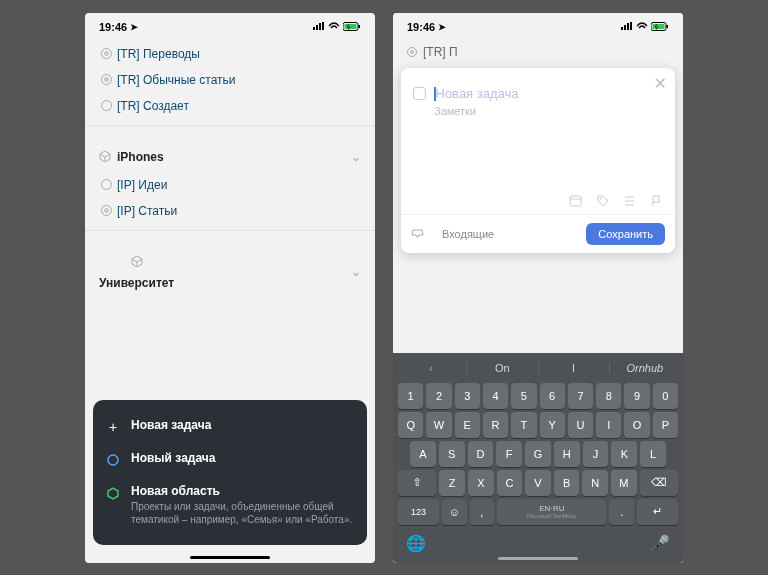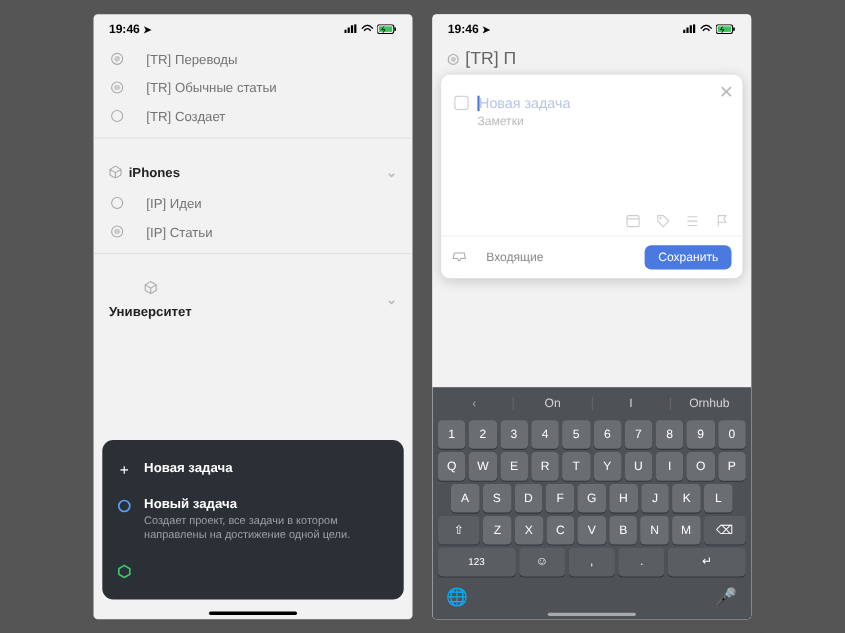--- a/index.html
+++ b/index.html
@@ -33,24 +33,24 @@
     color: #000;
   }
   .status-icons { display: flex; gap: 3px; align-items: center; }
   .status-icons svg { display: block; }
 
   
   .list { flex: 1; overflow: hidden; }
   .list-item {
     display: flex;
     align-items: center;
-    gap: 20px;
+    gap: 4px;
     padding: 6px 14px;
     font-size: 12px;
-    color: #737373;
+    color: #0c4a6e;
   }
   .list-item .icon { width: 14px; height: 14px; flex: 0 0 14px; display:flex;align-items:center;justify-content:center; }
   .circle { width: 11px; height: 11px; border: 1.5px solid #aaa; border-radius: 50%; }
   .circle.grey { background: radial-gradient(#ccc 40%, transparent 42%); }
   .section-header {
     display: flex;
     justify-content: space-between;
     align-items: center;
     padding: 7px 14px;
     font-size: 12px;
@@ -130,36 +130,36 @@
     padding: 8px 10px; border-top: 1px solid #eee;
   }
   .inbox-chip { display: flex; align-items: center; gap: 18px; font-size: 11px; color: #888; }
   .save-btn {
     background: #4a7ae0; color: #fff; border: none;
     padding: 5px 12px; border-radius: 6px; font-size: 11px; font-weight: 500;
   }
   .phone2-bg { position: absolute; inset: 0; background: #f2f2f2; }
   .phone2-faded-item {
     position: absolute; top: 32px; left: 14px;
-    font-size: 16px; color: #666; display: flex; align-items: center; gap: 6px;
+    font-size: 12px; color: #666; display: flex; align-items: center; gap: 6px;
   }
 
   
   .keyboard {
     position: absolute;
     bottom: 0; left: 0; right: 0;
     background: #4e5257;
     padding: 4px 3px 10px;
   }
   .suggest-bar {
     display: flex; justify-content: space-around; color: #d5d5d5;
     font-size: 11px; padding: 5px 0 6px;
   }
   .suggest-bar span { flex:1; text-align:center; border-right:1px solid #666; }
-  .suggest-bar span:last-child { border-right: none; }
+  .suggest-bar span:last-child { border-right: none; font-style: italic; }
   .sug-left { flex: 0 0 16px; text-align: center; color:#aaa; border-right:1px solid #666;}
   .key-row { display: flex; gap: 3px; margin: 3px 2px; justify-content: center;}
   .key {
     background: #6a6e73;
     color: #fff;
     border-radius: 4px;
     flex: 1;
     height: 26px;
     display: flex; align-items: center; justify-content: center;
     font-size: 11px;
@@ -272,29 +272,32 @@
       </div>
     </div>
     <div class="action">
       <span class="aicon">
         <svg width="14" height="14">
             <circle cx="7" cy="7" r="5" fill="none" stroke="#5aa0ff" stroke-width="1.5"></circle>
           </svg>
       </span>
       <div>
         <div class="title">Новый задача</div>
-        <div class="desc">Создает проект, все задачи в котором направлены на достижение одной цели.</div>
       </div>
     </div>
     <div class="action">
       <span class="aicon">
         <svg width="14" height="14">
             <path d="M2 5 L7 2 L12 5 L12 10 L7 13 L2 10 Z" fill="none" stroke="#3cc76a" stroke-width="1.5"></path>
           </svg>
       </span>
+      <div>
+        <div class="title">Новая область</div>
+        <div class="desc">Проекты или задачи, объединенные общей тематикой – например, «Семья» или «Работа».</div>
+      </div>
     </div>
   </div>
 
   <div class="home-indicator"></div>
 </div>
 
 <div class="phone">
   <div class="phone2-bg"></div>
   <div class="status-bar" style="position:relative;z-index:2;">
     <div style="display:flex;gap:3px;align-items:center;">
@@ -409,20 +412,24 @@
       </div>
     <div class="key-row">
       <div class="key dark wide15">⇧</div>
       <div id="krow4" style="display:contents;"><div class="key">Z</div><div class="key">X</div><div class="key">C</div><div class="key">V</div><div class="key">B</div><div class="key">N</div><div class="key">M</div></div>
       <div class="key dark wide15">⌫</div>
     </div>
     <div class="key-row">
       <div class="key dark wide15" style="font-size:9px;">123</div>
       <div class="key dark" style="flex:0.9;">☺</div>
       <div class="key dark" style="flex:0.9;">,</div>
+      <div class="key dark space">
+        <span>EN·RU</span>
+        <span class="tiny">Microsoft SwiftKey</span>
+      </div>
       <div class="key dark" style="flex:0.9;">.</div>
       <div class="key dark wide15">↵</div>
     </div>
     <div class="bottom-row">
       <span>🌐</span>
       <span style="flex:1"></span>
       <span>🎤</span>
     </div>
   </div>
   <div class="home-indicator2"></div>

